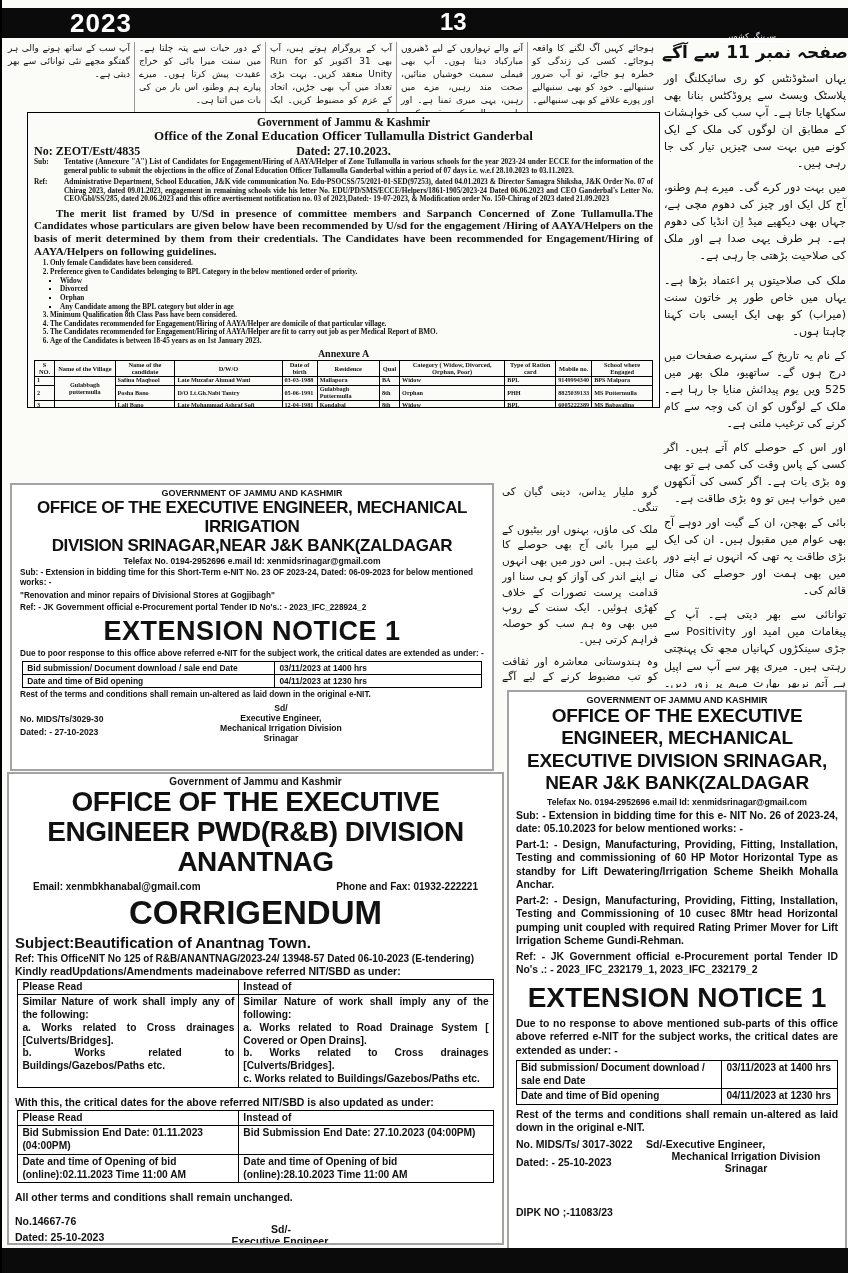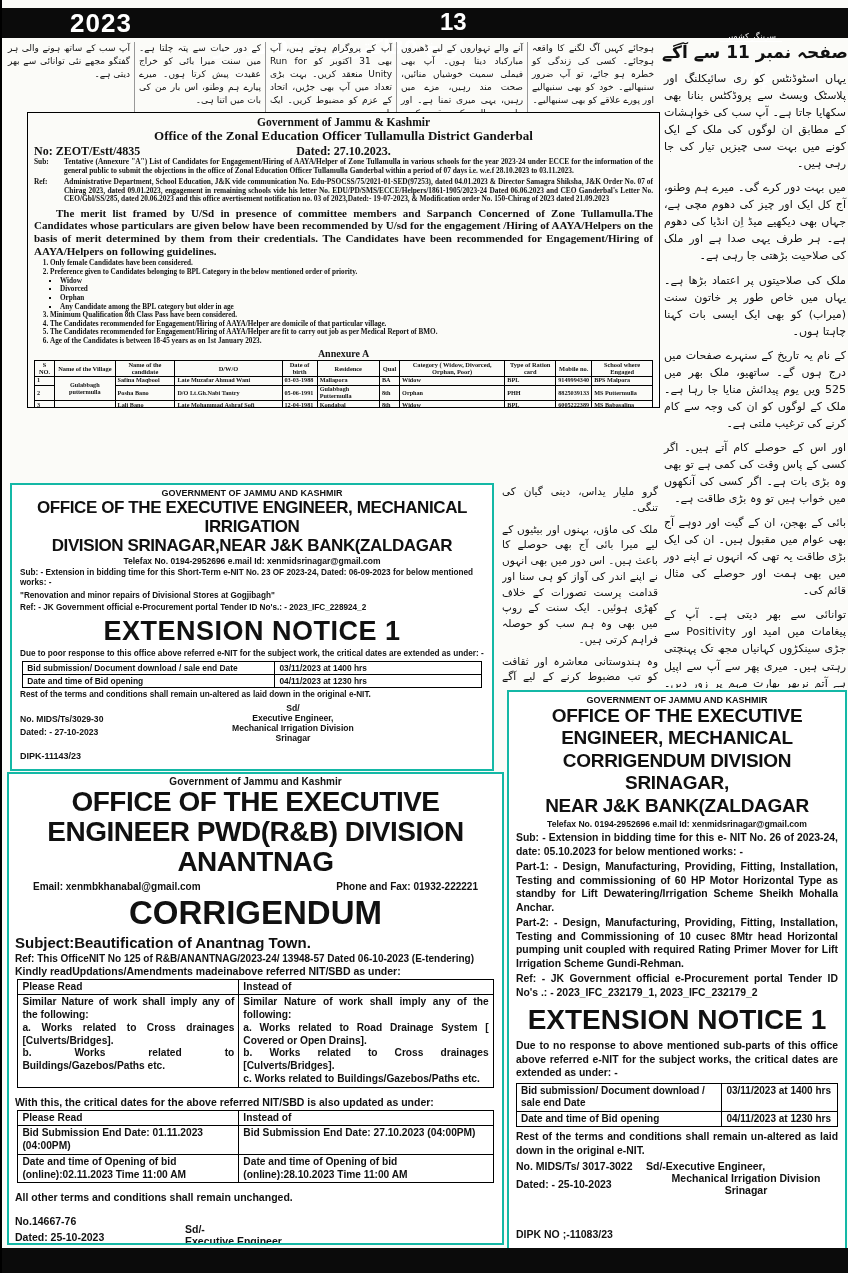--- a/index.html
+++ b/index.html
@@ -43,54 +43,54 @@
   #zonal ol li{margin:0;}
   #zonal ul{margin:0;padding-left:10px;list-style-type:square;}
   #zonal .annx{text-align:center;font-size:10px;margin:2px 0 1px 0;}
   #zonal table{width:100%;border-collapse:collapse;font-size:6.2px;line-height:1.1;}
   #zonal th,#zonal td{border:1px solid #000;padding:0.5px 2px;vertical-align:middle;}
   #zonal th{text-align:center;font-size:6.4px;}
   #zonal td{text-align:left;}
   #zonal td.village{text-align:center;}
   #zonal .note{font-size:6.6px;line-height:1.15;text-align:justify;margin-top:2px;font-family:"Liberation Sans",sans-serif;}
   
-  .noticebox{position:absolute;border:2px solid #14b8a6;background:#fff;box-sizing:border-box;overflow:hidden;
+  .noticebox{position:absolute;border:2px solid #a3a3a3;background:#fff;box-sizing:border-box;overflow:hidden;
              font-family:"Liberation Sans",sans-serif;font-weight:bold;}
   
   #mech1{left:8px;top:483px;width:484px;height:288px;padding:3px 8px;}
   #mech1 .gov{text-align:center;font-size:9px;}
   #mech1 .title{text-align:center;font-size:17px;line-height:1.12;letter-spacing:-0.4px;}
   #mech1 .telefax{text-align:center;font-size:8.5px;margin-top:1px;}
   #mech1 .body{font-size:8.2px;line-height:1.25;text-align:left;margin-top:2px;}
   #mech1 .ext{text-align:center;font-size:27px;letter-spacing:0.5px;margin:3px 0 2px 0;}
   #mech1 table{width:99%;border-collapse:collapse;font-size:8.4px;margin:2px auto;}
   #mech1 td{border:1px solid #000;padding:1px 4px;}
   #mech1 td.val{width:45%;}
   #mech1 .sig{position:relative;font-size:8.6px;margin-top:2px;height:44px;}
   #mech1 .sig .l1{position:absolute;left:0;top:11px;}
   #mech1 .sig .l2{position:absolute;left:0;top:24px;}
-  #mech1 .sig .r{position:absolute;left:200px;top:0;text-align:center;margin-left:12px;}
+  #mech1 .sig .r{position:absolute;left:200px;top:0;text-align:center;}
   #mech1 .dipk{font-size:9px;margin-top:4px;}
   
   #pwd{left:5px;top:772px;width:497px;height:473px;padding:2px 6px;}
   #pwd .gov{text-align:center;font-size:10px;}
   #pwd .title{text-align:center;font-size:28px;line-height:1.08;letter-spacing:-0.5px;}
   #pwd .contact{display:flex;justify-content:space-between;font-size:10px;margin:3px 18px 0 18px;}
   #pwd .corr{text-align:center;font-size:33px;margin:2px 0;}
   #pwd .subject{font-size:15px;margin-top:2px;}
   #pwd .ref{font-size:10px;margin-top:2px;}
   #pwd .kindly{font-size:10.5px;margin-top:1px;font-weight:bold;}
   #pwd table{width:99%;border-collapse:collapse;font-size:10.2px;margin:2px auto;line-height:1.25;}
   #pwd th,#pwd td{border:1px solid #000;padding:1px 4px;text-align:left;font-weight:bold;vertical-align:top;}
   #pwd td.pre{white-space:pre-line;text-align:justify;}
   #pwd .line{font-size:10.5px;margin-top:8px;}
   #pwd .sig{position:relative;height:60px;font-size:10.5px;margin-top:12px;}
   #pwd .sig .no{position:absolute;left:0;top:0;}
   #pwd .sig .dated{position:absolute;left:0;top:16px;}
-  #pwd .sig .r{position:absolute;left:170px;top:8px;width:220px;}
+  #pwd .sig .r{position:absolute;left:156px;top:8px;width:220px;text-align:center;}
   
   #mech2{left:505px;top:690px;width:340px;height:560px;padding:3px 7px;}
   #mech2 .gov{text-align:center;font-size:9px;}
   #mech2 .title{text-align:center;font-size:19px;line-height:1.18;letter-spacing:-0.3px;}
   #mech2 .telefax{text-align:center;font-size:8.6px;margin-top:2px;}
   #mech2 .body{font-size:10.4px;line-height:1.3;text-align:justify;margin-top:2px;}
   #mech2 .ext{text-align:center;font-size:28px;margin:5px 0 3px 0;}
   #mech2 table{width:100%;border-collapse:collapse;font-size:10px;margin:3px auto;line-height:1.25;}
   #mech2 td{border:1px solid #000;padding:1px 4px;vertical-align:top;}
   #mech2 td.val{width:36%;}
@@ -371,21 +371,20 @@
     <div class="sig">
       <span class="l1">No. MIDS/Ts/3029-30</span>
       <span class="l2">Dated: - 27-10-2023</span>
       <span class="r">
         <div>Sd/</div>
         <div>Executive Engineer,</div>
         <div>Mechanical Irrigation Division</div>
         <div>Srinagar</div>
       </span>
     </div>
-    <div class="dipk">DIPK-11143/23</div>
   </div>
 
   <div id="pwd" class="noticebox">
     <div class="gov">Government of Jammu and Kashmir</div>
     <div class="title">
       <div>OFFICE OF THE EXECUTIVE</div>
       <div>ENGINEER PWD(R&amp;B) DIVISION</div>
       <div>ANANTNAG</div>
     </div>
     <div class="contact">
@@ -446,21 +445,21 @@
       </span>
     </div>
 
   </div>
 
   <div id="mech2" class="noticebox">
     <div class="gov">GOVERNMENT OF JAMMU AND KASHMIR</div>
     <div class="title">
       <div>OFFICE OF THE EXECUTIVE</div>
       <div>ENGINEER, MECHANICAL</div>
-      <div>CORRIGENDUM DIVISION SRINAGAR,</div>
+      <div>EXECUTIVE DIVISION SRINAGAR,</div>
       <div>NEAR J&amp;K BANK(ZALDAGAR</div>
     </div>
     <div class="telefax">Telefax No. 0194-2952696 e.mail Id:  xenmidsrinagar@gmail.com</div>
     <div class="body">Sub: - Extension in bidding time for this e- NIT No. 26 of 2023-24, date: 05.10.2023 for below mentioned works: -</div>
     <div class="body">Part-1: - Design, Manufacturing, Providing, Fitting, Installation, Testing and commissioning of 60 HP Motor Horizontal Type as standby for Lift Dewatering/Irrigation Scheme Sheikh Mohalla Anchar.</div>
     <div class="body">Part-2: - Design, Manufacturing, Providing, Fitting, Installation, Testing and Commissioning of 10 cusec 8Mtr head Horizontal pumping unit coupled with required Rating Primer Mover for Lift Irrigation Scheme Gundi-Rehman.</div>
     <div class="body">Ref: - JK Government official e-Procurement portal Tender ID No's .: - 2023_IFC_232179_1, 2023_IFC_232179_2</div>
     <div class="ext">EXTENSION NOTICE 1</div>
     <div class="body">Due to no response to above mentioned sub-parts of this office above referred e-NIT for the subject works, the critical dates are extended as under: -</div>
     <table>

